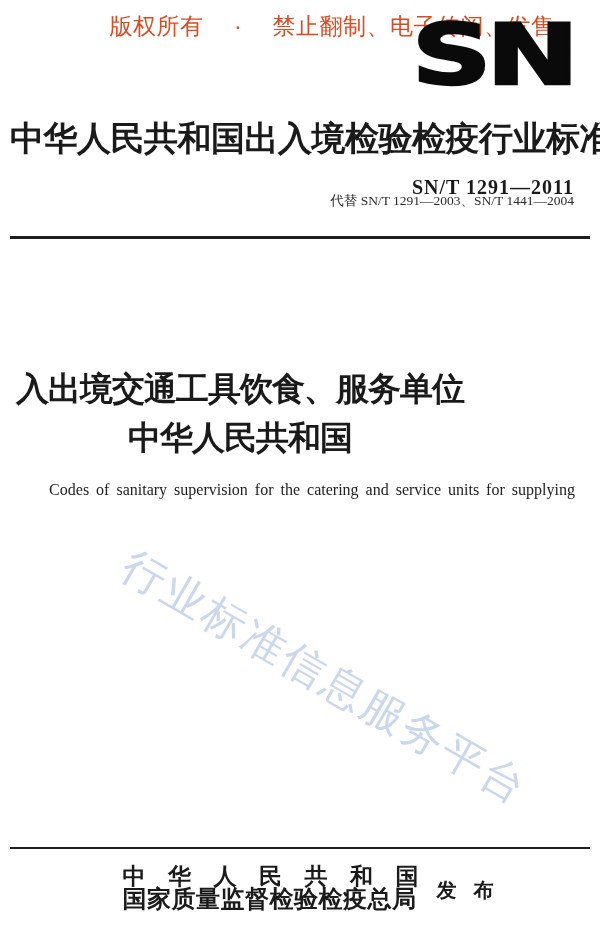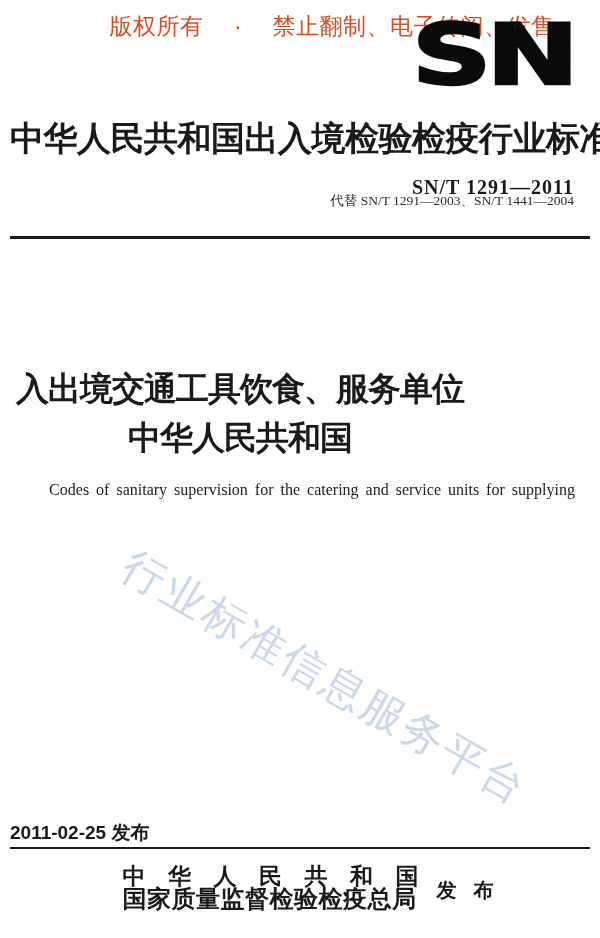--- a/index.html
+++ b/index.html
@@ -194,21 +194,20 @@
     <div>中华人民共和国</div>
   </div>
 
   <div class="title-en">
     <div>Codes of sanitary supervision for the catering and service units for supplying</div>
   </div>
 
   <div class="watermark">行业标准信息服务平台</div>
 
   <div class="dates">
-    <span>2011-02-25 发布</span>
   </div>
 
   <div class="rule-bottom"></div>
 
   <div class="issuer">
     <div class="issuer-lines">
       <div class="issuer-line1">中华人民共和国</div>
       <div class="issuer-line2">国家质量监督检验检疫总局</div>
     </div>
     <div class="issued-label">发 布</div>

